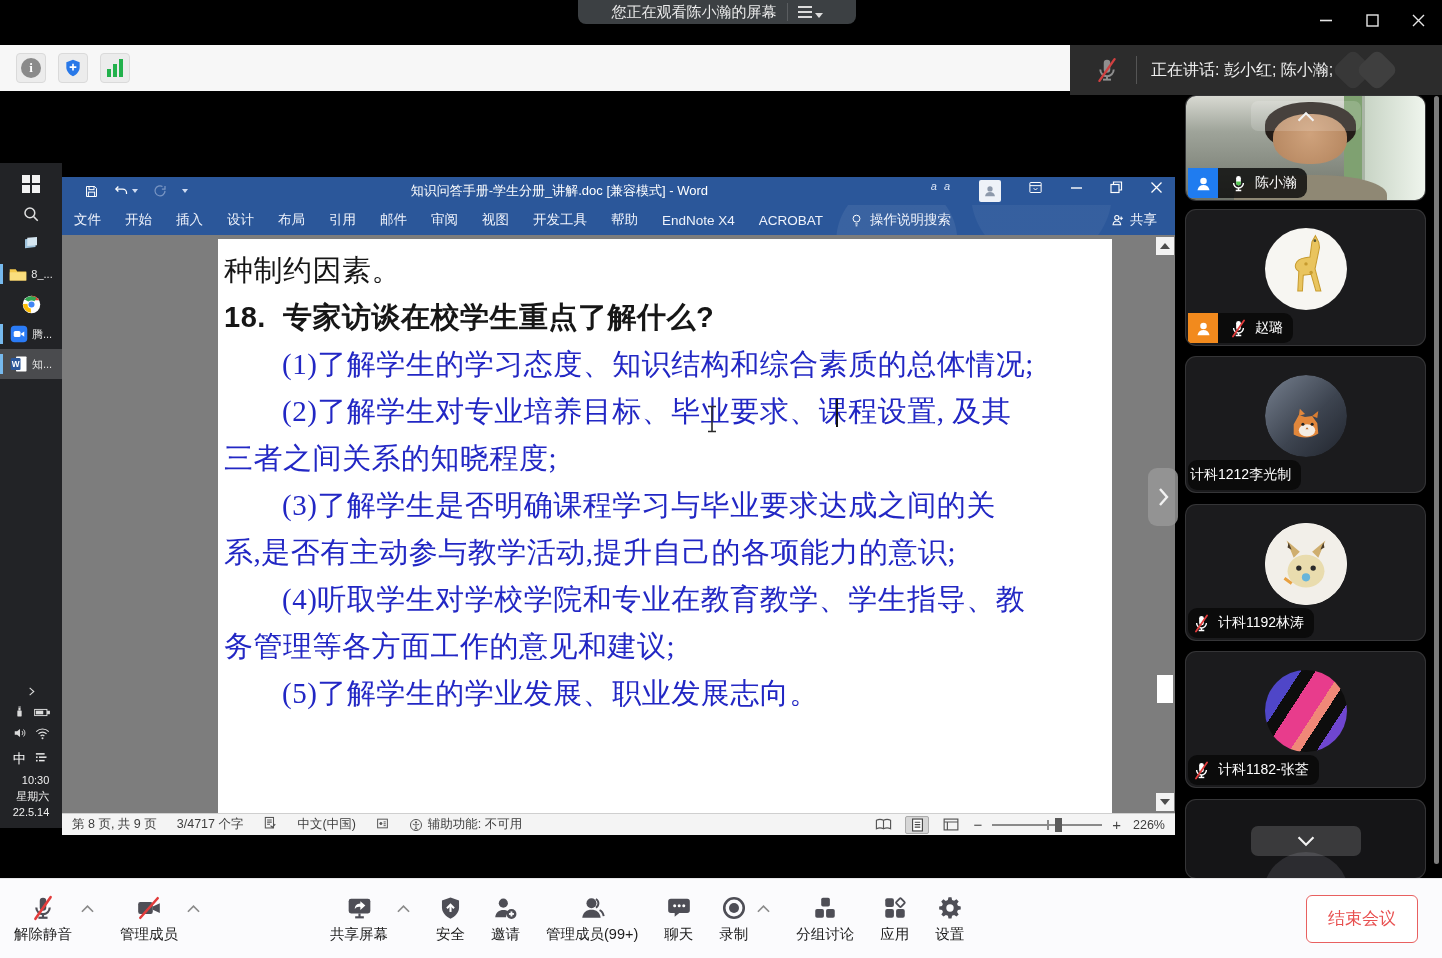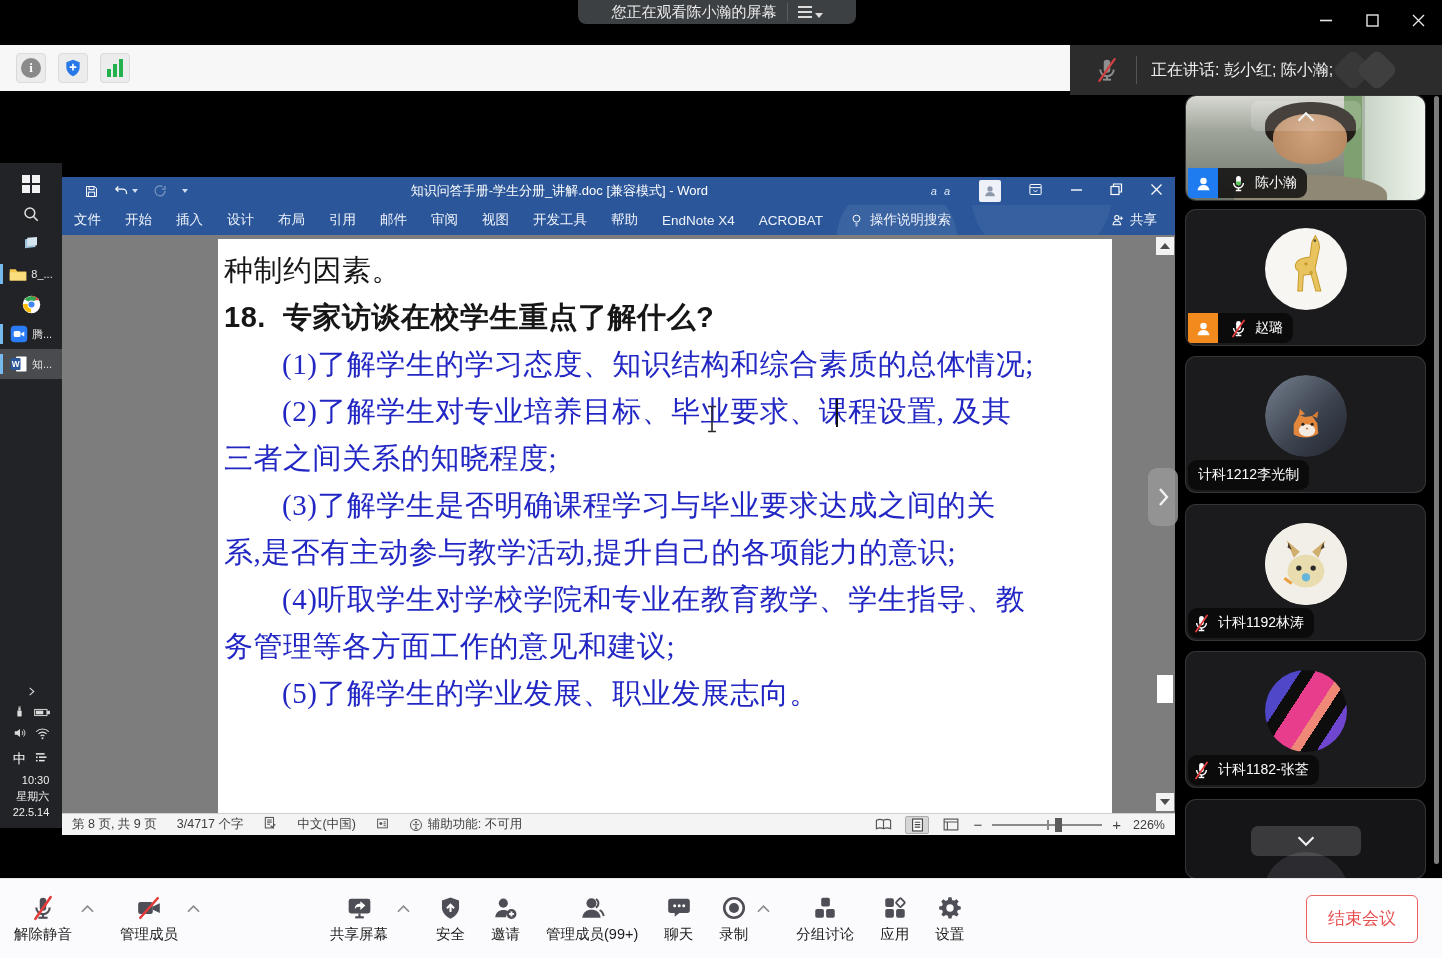--- a/index.html
+++ b/index.html
@@ -53,21 +53,21 @@
   .clock{font-size:11px;line-height:16px;text-align:right;color:#f0f0f0;}
   .ime{font-size:13px;color:#fff;}
 
   
   .word{position:absolute;left:62px;top:170px;width:1113px;height:658px;background:#eab308;z-index:4;margin-top:7px;}
   .word-titlebar{height:28px;background:#2b579a;display:flex;align-items:center;color:#fff;}
   .qat{display:flex;align-items:center;gap:14px;margin-left:22px;}
   .qat .qbtn{display:flex;align-items:center;gap:2px;cursor:pointer;}
   .dd-caret{width:0;height:0;border-left:3.5px solid transparent;border-right:3.5px solid transparent;border-top:4px solid #cfdcf3;}
   .word-title{flex:1;text-align:center;font-size:13px;color:#fff;white-space:nowrap;overflow:hidden;}
-  .title-right{display:flex;align-items:center;gap:27px;margin-right:12px;font-style:italic;}
+  .title-right{display:flex;align-items:flex-start;gap:27px;margin-right:12px;font-style:italic;}
   .aa{font-size:11px;color:#dce6f7;letter-spacing:2px;}
   .avatar-sq{width:22px;height:22px;background:#eef2f8;border-radius:2px;display:flex;align-items:center;justify-content:center;}
   .word-ribbon{height:30px;background:#2b579a;display:flex;align-items:center;color:#eef2fb;font-size:13.5px;
     background-image:radial-gradient(circle at 75% 120%, rgba(255,255,255,.07) 0 60px, transparent 61px),
                      radial-gradient(circle at 88% -40%, rgba(255,255,255,.05) 0 70px, transparent 71px);}
   #ribbon-tabs{display:flex;height:100%;}
   .rtab{padding:0 12px;display:flex;align-items:center;cursor:pointer;white-space:nowrap;}
   .ribbon-search{display:flex;align-items:center;gap:6px;margin-left:14px;cursor:pointer;white-space:nowrap;}
   .ribbon-share{margin-left:auto;margin-right:18px;display:flex;align-items:center;gap:5px;cursor:pointer;}
 
@@ -102,21 +102,21 @@
 
   
   .panel-handle{position:absolute;left:1148px;top:468px;width:30px;height:58px;background:rgba(150,150,150,.85);
     border-radius:9px;display:flex;align-items:center;justify-content:center;z-index:8;cursor:pointer;}
 
   
   .tile{position:absolute;left:1186px;width:239px;background:#1b1b1d;border-radius:10px;
     box-shadow:0 0 0 1px #353537;overflow:hidden;z-index:6;}
   .tile-label{position:absolute;left:2px;bottom:2px;display:flex;align-items:center;height:30px;
     background:rgba(8,8,8,.8);padding-right:10px;gap:7px;font-size:14px;color:#fff;border-radius:9px;}
-  .tile-label.no-icons{padding-left:10px;}
+  .tile-label.no-icons{padding-left:2px;}
   .tile-badge{width:30px;height:30px;display:flex;align-items:center;justify-content:center;flex:0 0 auto;}
   .tile-badge.blue{background:#1f7cf0;}
   .tile-badge.orange{background:#f28a1d;}
   .tile-mic{width:19px;height:19px;margin-left:4px;flex:0 0 auto;}
   .tile-collapse{position:absolute;left:50%;transform:translateX(-50%);width:110px;height:30px;border-radius:7px;
     background:rgba(255,255,255,.16);display:flex;align-items:center;justify-content:center;cursor:pointer;}
   .avatar-circle{position:absolute;left:50%;top:44%;transform:translate(-50%,-50%);width:82px;height:82px;border-radius:50%;overflow:hidden;}
   .avatar-circle.stripes{background:linear-gradient(123deg,#18b8e8 0%,#18b8e8 11%,#31a03a 11%,#4f46c8 14%,#4f46c8 27%,#0d0d0d 27%,#0d0d0d 38%,#e83c8c 38%,#e83c8c 57%,#f08878 57%,#f08878 65%,#0d0d0d 65%,#0d0d0d 77%,#6f46d0 77%,#6f46d0 87%,#e83c8c 87%);}
   .video-scene{position:absolute;inset:0;}
   .vs-wall{position:absolute;inset:0;background:linear-gradient(180deg,#d8d9d2 0%,#9fa49a 34%,#6e7369 100%);}

